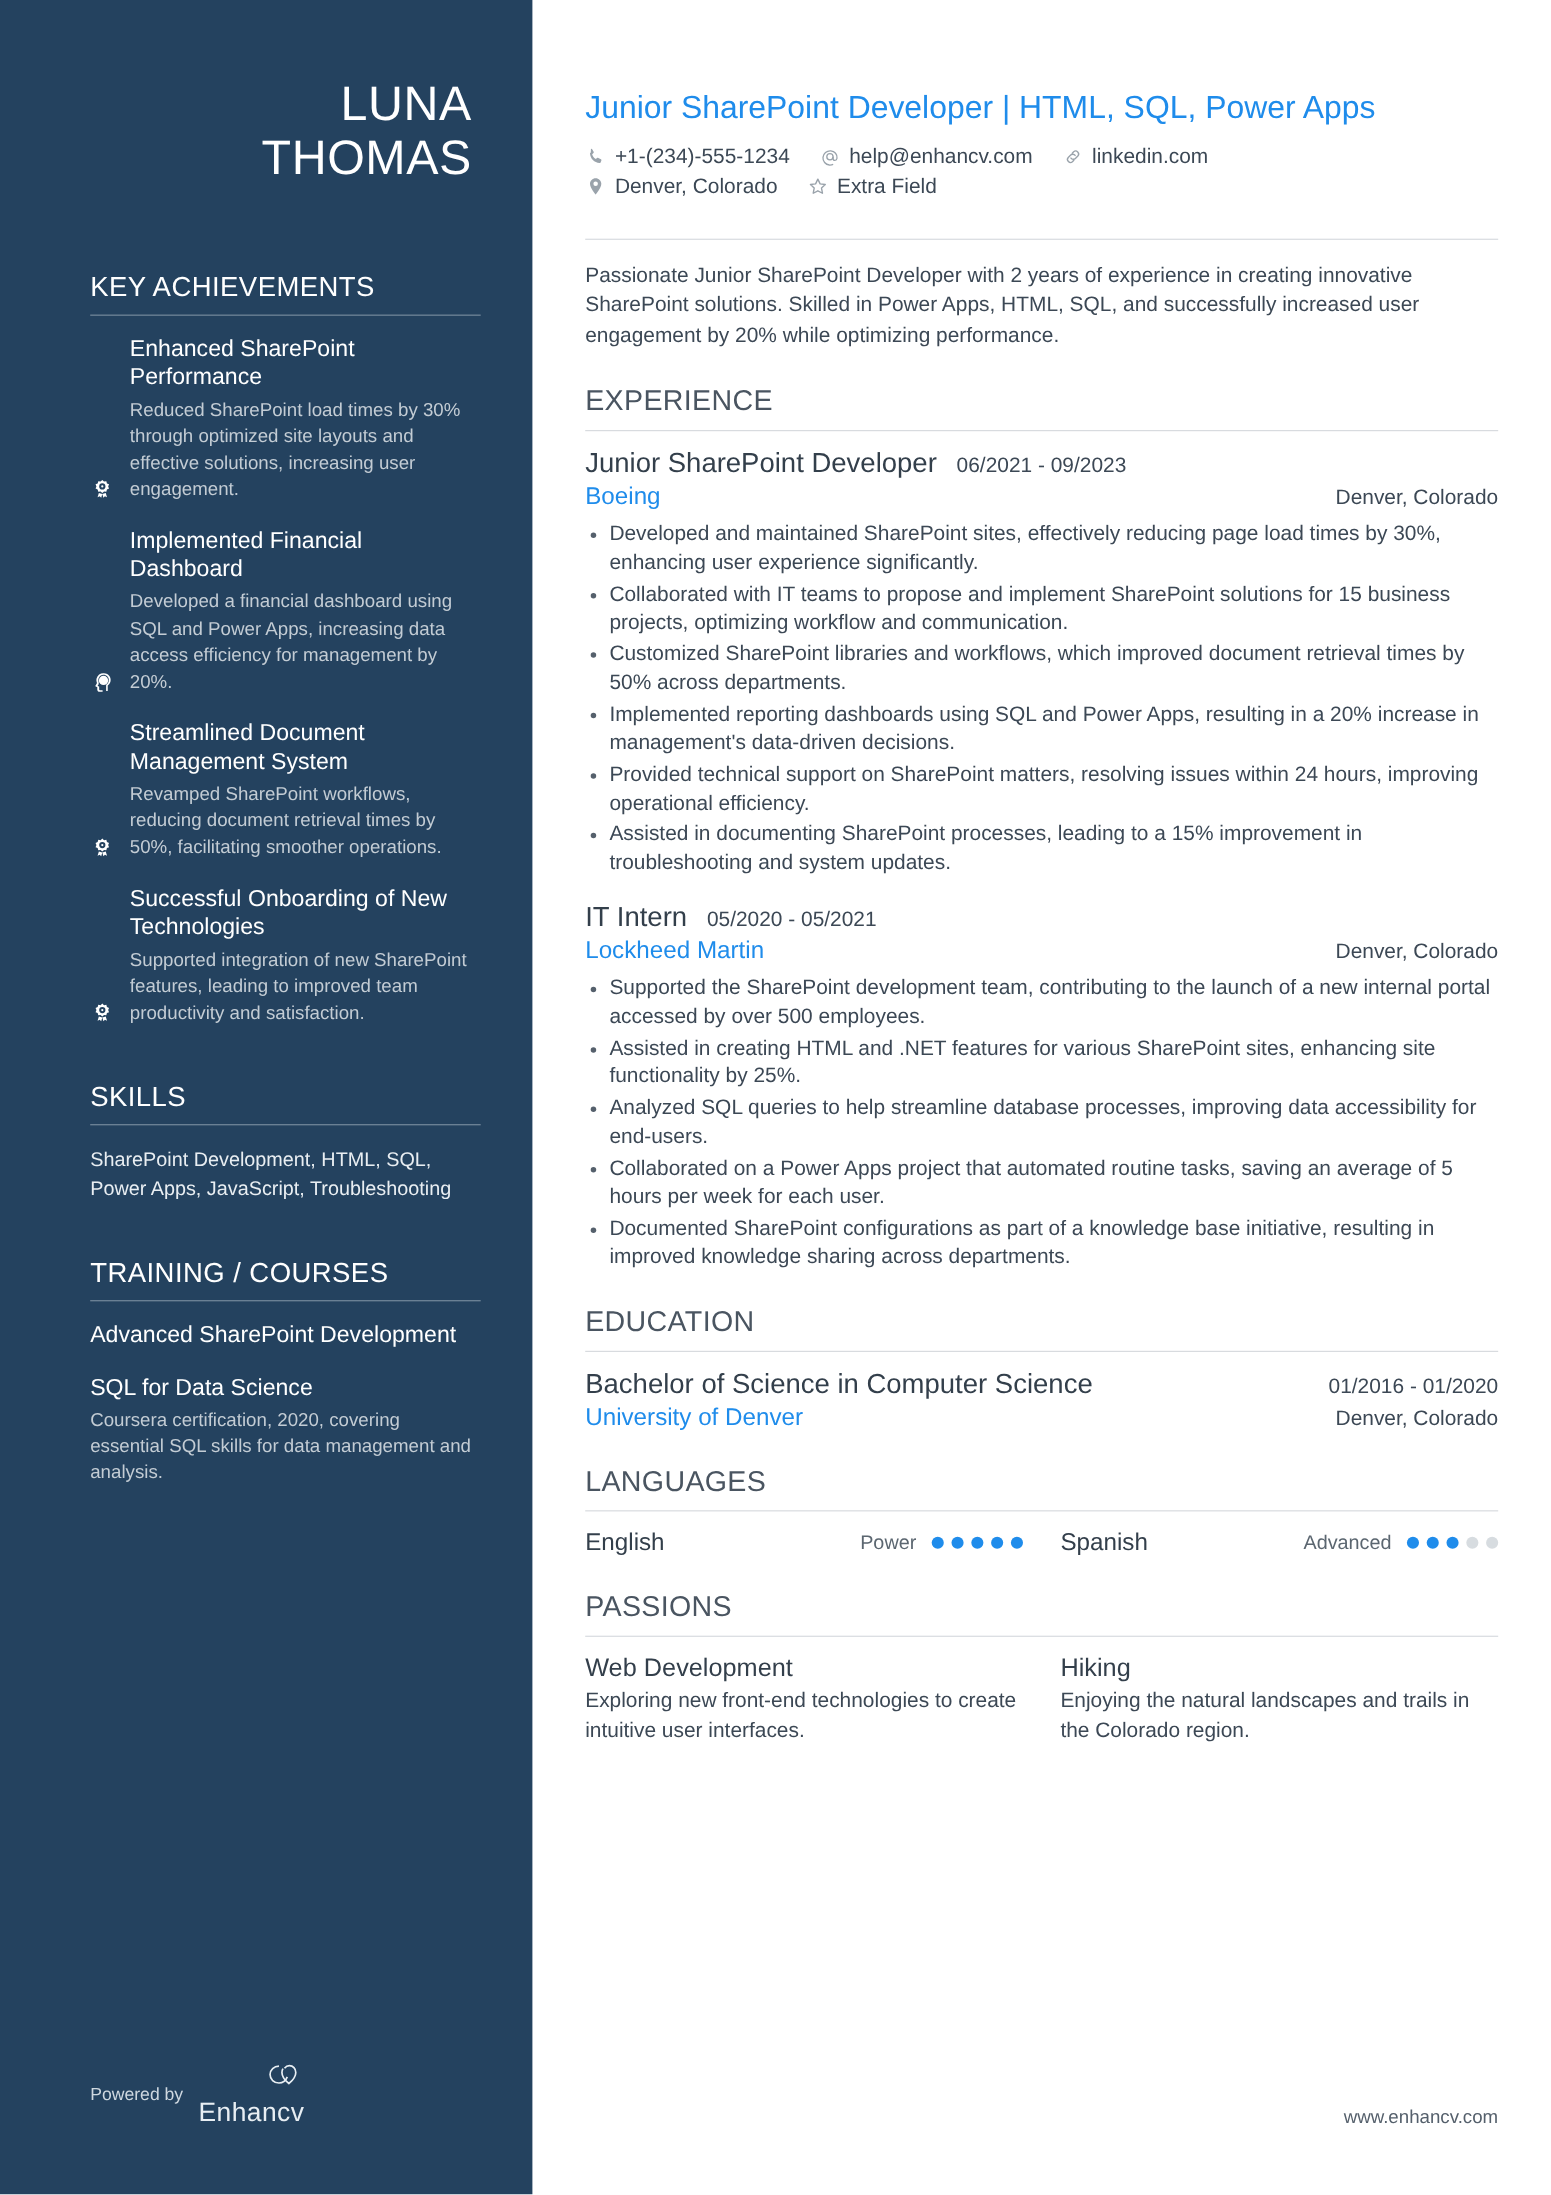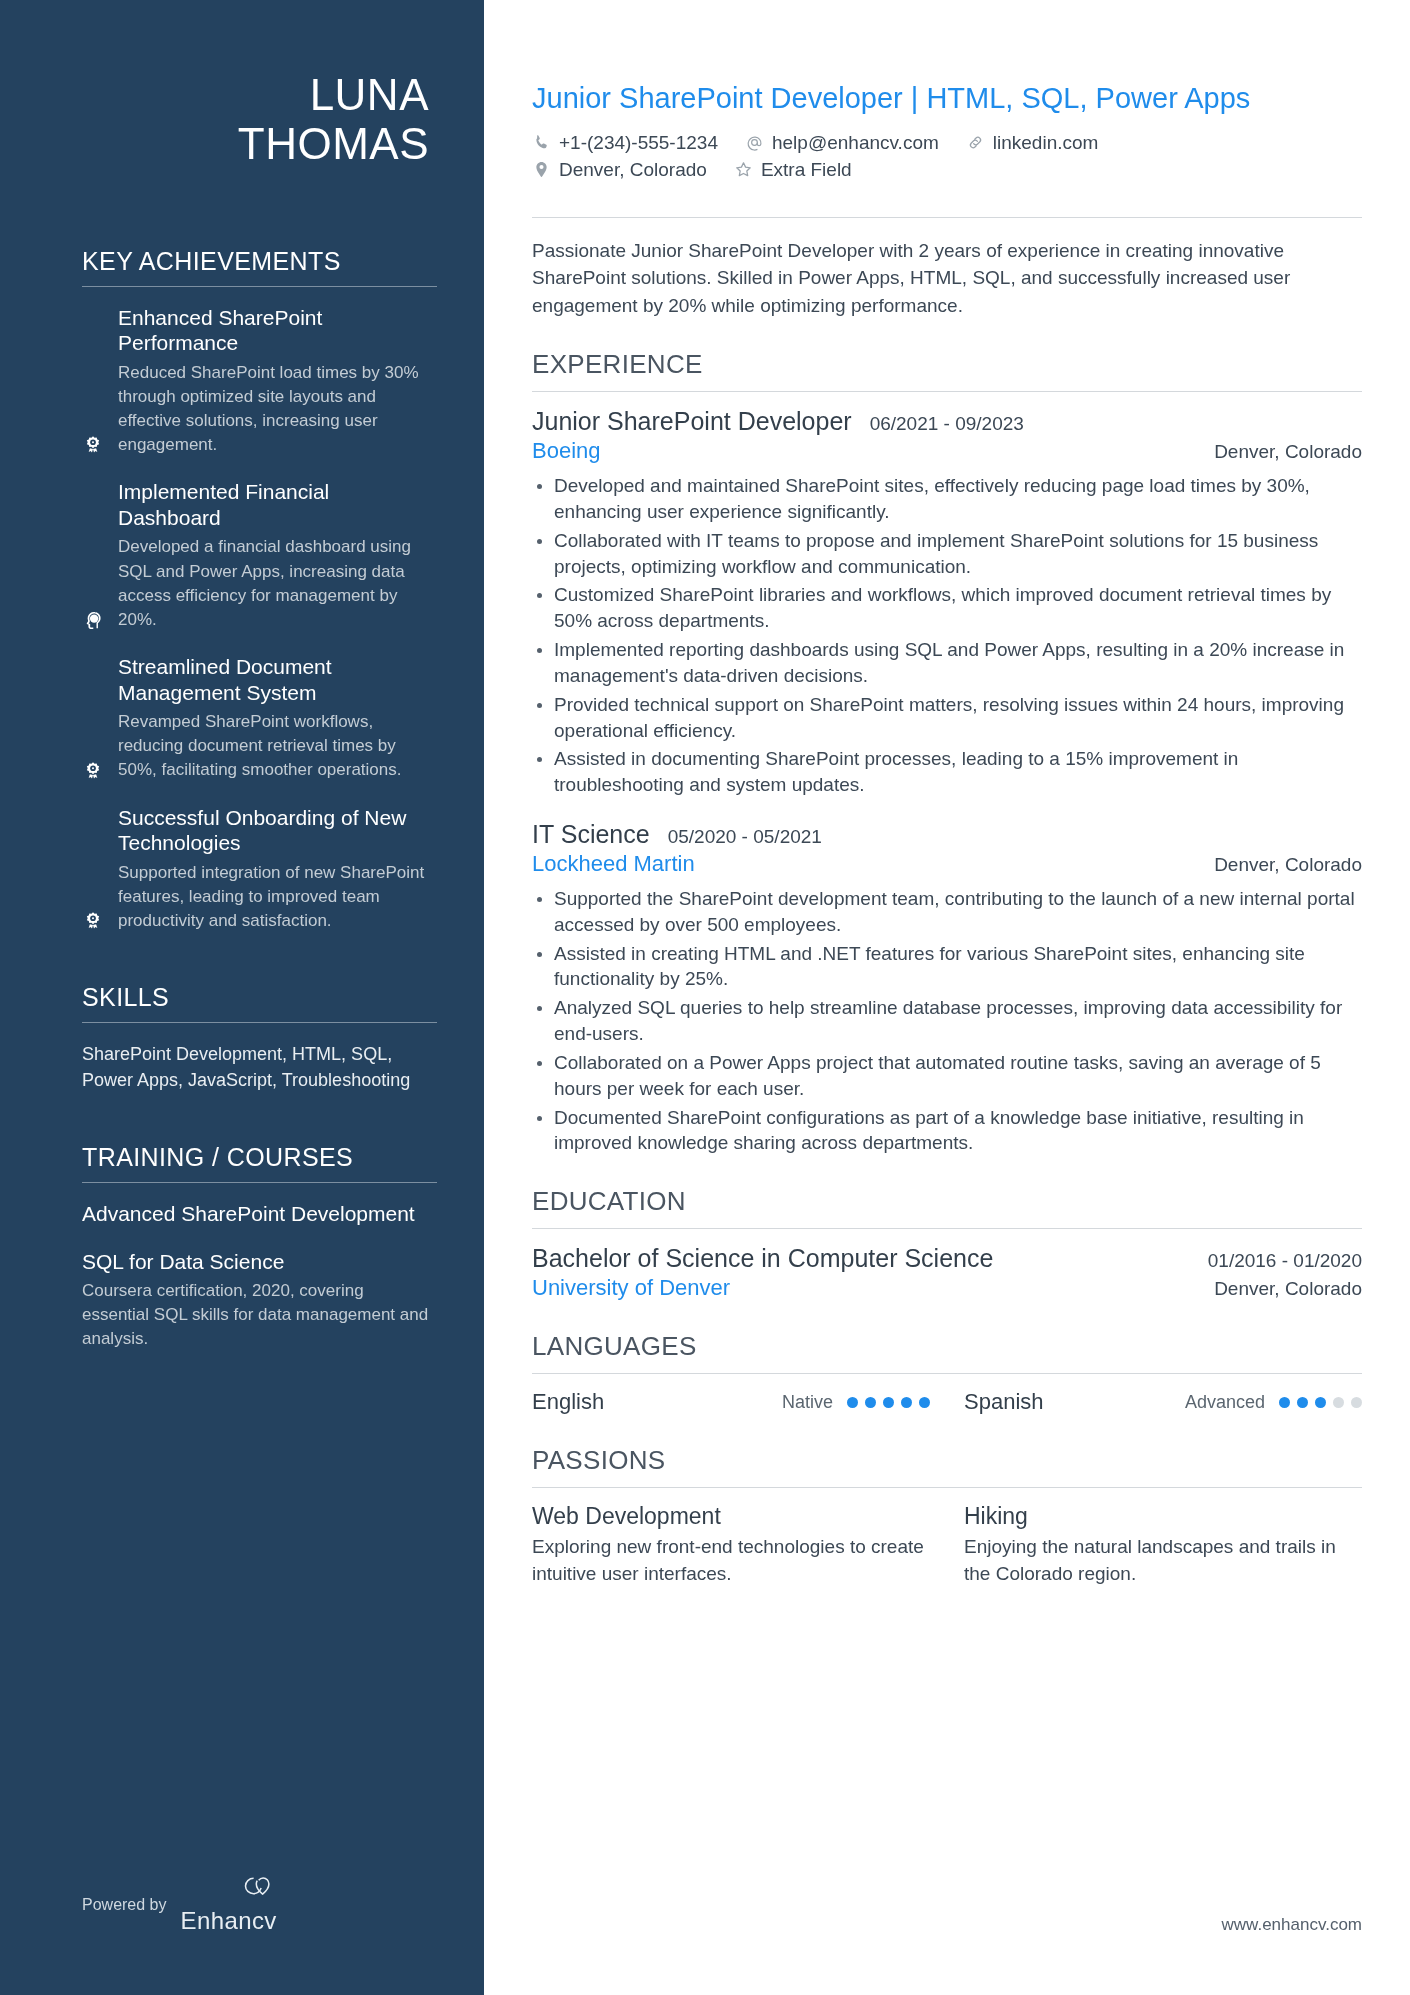--- a/index.html
+++ b/index.html
@@ -311,21 +311,21 @@
           <li>Collaborated with IT teams to propose and implement SharePoint solutions for 15 business projects, optimizing workflow and communication.</li>
           <li>Customized SharePoint libraries and workflows, which improved document retrieval times by 50% across departments.</li>
           <li>Implemented reporting dashboards using SQL and Power Apps, resulting in a 20% increase in management's data-driven decisions.</li>
           <li>Provided technical support on SharePoint matters, resolving issues within 24 hours, improving operational efficiency.</li>
           <li>Assisted in documenting SharePoint processes, leading to a 15% improvement in troubleshooting and system updates.</li>
         </ul>
       </div>
 
       <div class="job">
         <div class="job-r1">
-          <span class="job-title">IT Science</span>
+          <span class="job-title">IT Intern</span>
           <span class="job-dates">05/2020 - 05/2021</span>
         </div>
         <div class="job-r2">
           <span class="job-company">Lockheed Martin</span>
           <span class="job-loc">Denver, Colorado</span>
         </div>
         <ul class="bullets">
           <li>Supported the SharePoint development team, contributing to the launch of a new internal portal accessed by over 500 employees.</li>
           <li>Assisted in creating HTML and .NET features for various SharePoint sites, enhancing site functionality by 25%.</li>
           <li>Analyzed SQL queries to help streamline database processes, improving data accessibility for end-users.</li>
@@ -349,21 +349,21 @@
         </div>
       </div>
     </section>
 
     <section class="sec">
       <div class="sec-title">LANGUAGES</div>
       <div class="sec-rule"></div>
       <div class="lang-grid">
         <div class="lang">
           <span class="lang-name">English</span>
-          <span class="lang-level">Native</span>
+          <span class="lang-level">Power</span>
           <span class="dots">
               <span class="dot on"></span>
               <span class="dot on"></span>
               <span class="dot on"></span>
               <span class="dot on"></span>
               <span class="dot on"></span>
             </span>
         </div>
         <div class="lang">
           <span class="lang-name">Spanish</span>

